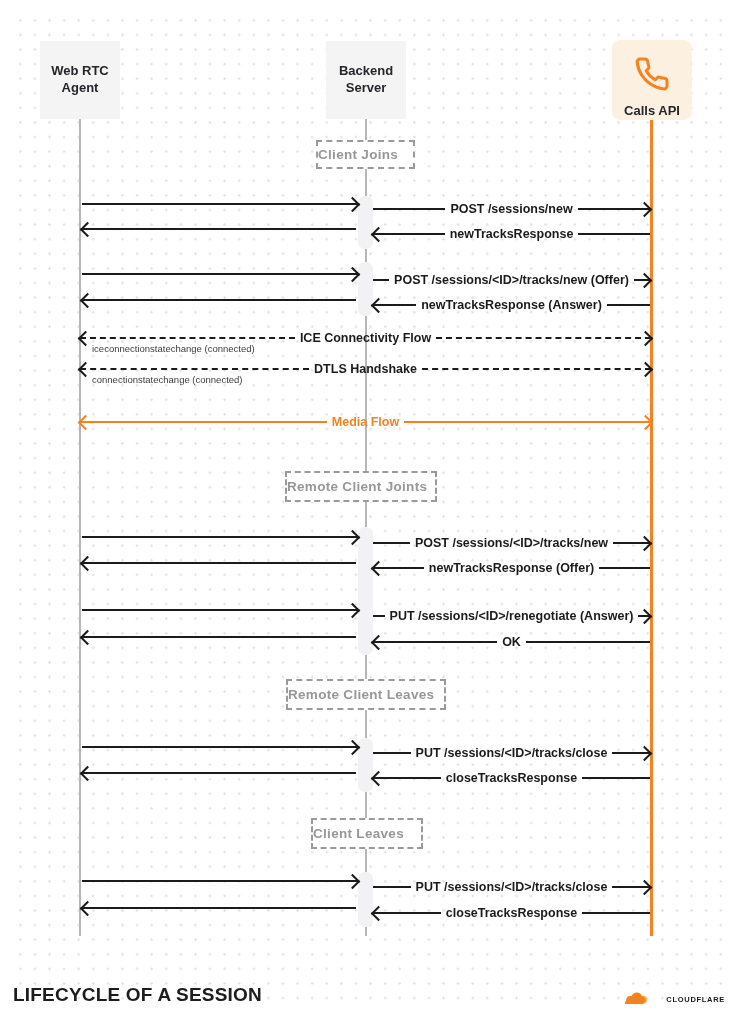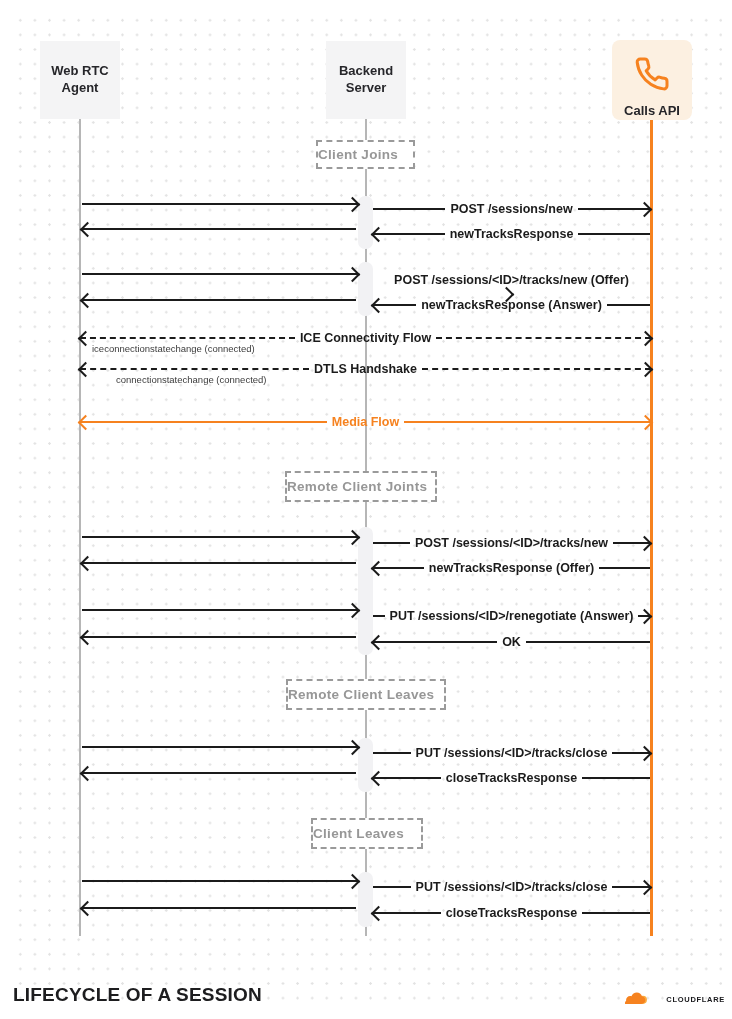--- a/index.html
+++ b/index.html
@@ -116,21 +116,21 @@
   </div>
 <div class="msg" style="left:82px;top:220px;width:274px;">
     <span class="hl"></span>
     <span class="ln"></span>
   </div>
 
 <div class="msg" style="left:82px;top:265px;width:276px;">
     <span class="ln"></span>
     <span class="hr"></span>
   </div>
-<div class="msg" style="left:373px;top:271px;width:277px;flex-direction:column;">
+<div class="msg" style="left:373px;top:271px;width:277px;">
     <span class="ln"></span>
     <span class="lbl">POST /sessions/&lt;ID&gt;/tracks/new (Offer)</span>
     <span class="ln"></span>
     <span class="hr"></span>
   </div>
 <div class="msg" style="left:373px;top:296px;width:277px;">
     <span class="hl"></span>
     <span class="ln"></span>
     <span class="lbl">newTracksResponse (Answer)</span>
     <span class="ln"></span>
@@ -149,21 +149,21 @@
   </div>
 <div class="note" style="left:92px;top:343px;">iceconnectionstatechange (connected)</div>
 
 <div class="msg" style="left:80px;top:360px;width:571px;">
     <span class="hl"></span>
     <span class="ln dash"></span>
     <span class="lbl">DTLS Handshake</span>
     <span class="ln dash"></span>
     <span class="hr"></span>
   </div>
-<div class="note" style="left:92px;top:374px;margin-left:24px;">connectionstatechange (connected)</div>
+<div class="note" style="left:92px;top:374px;">connectionstatechange (connected)</div>
 
 <div class="msg orange" style="left:80px;top:413px;width:571px;">
     <span class="hl"></span>
     <span class="ln"></span>
     <span class="lbl">Media Flow</span>
     <span class="ln"></span>
     <span class="hr"></span>
   </div>
 
 <div class="msg" style="left:82px;top:528px;width:276px;">

